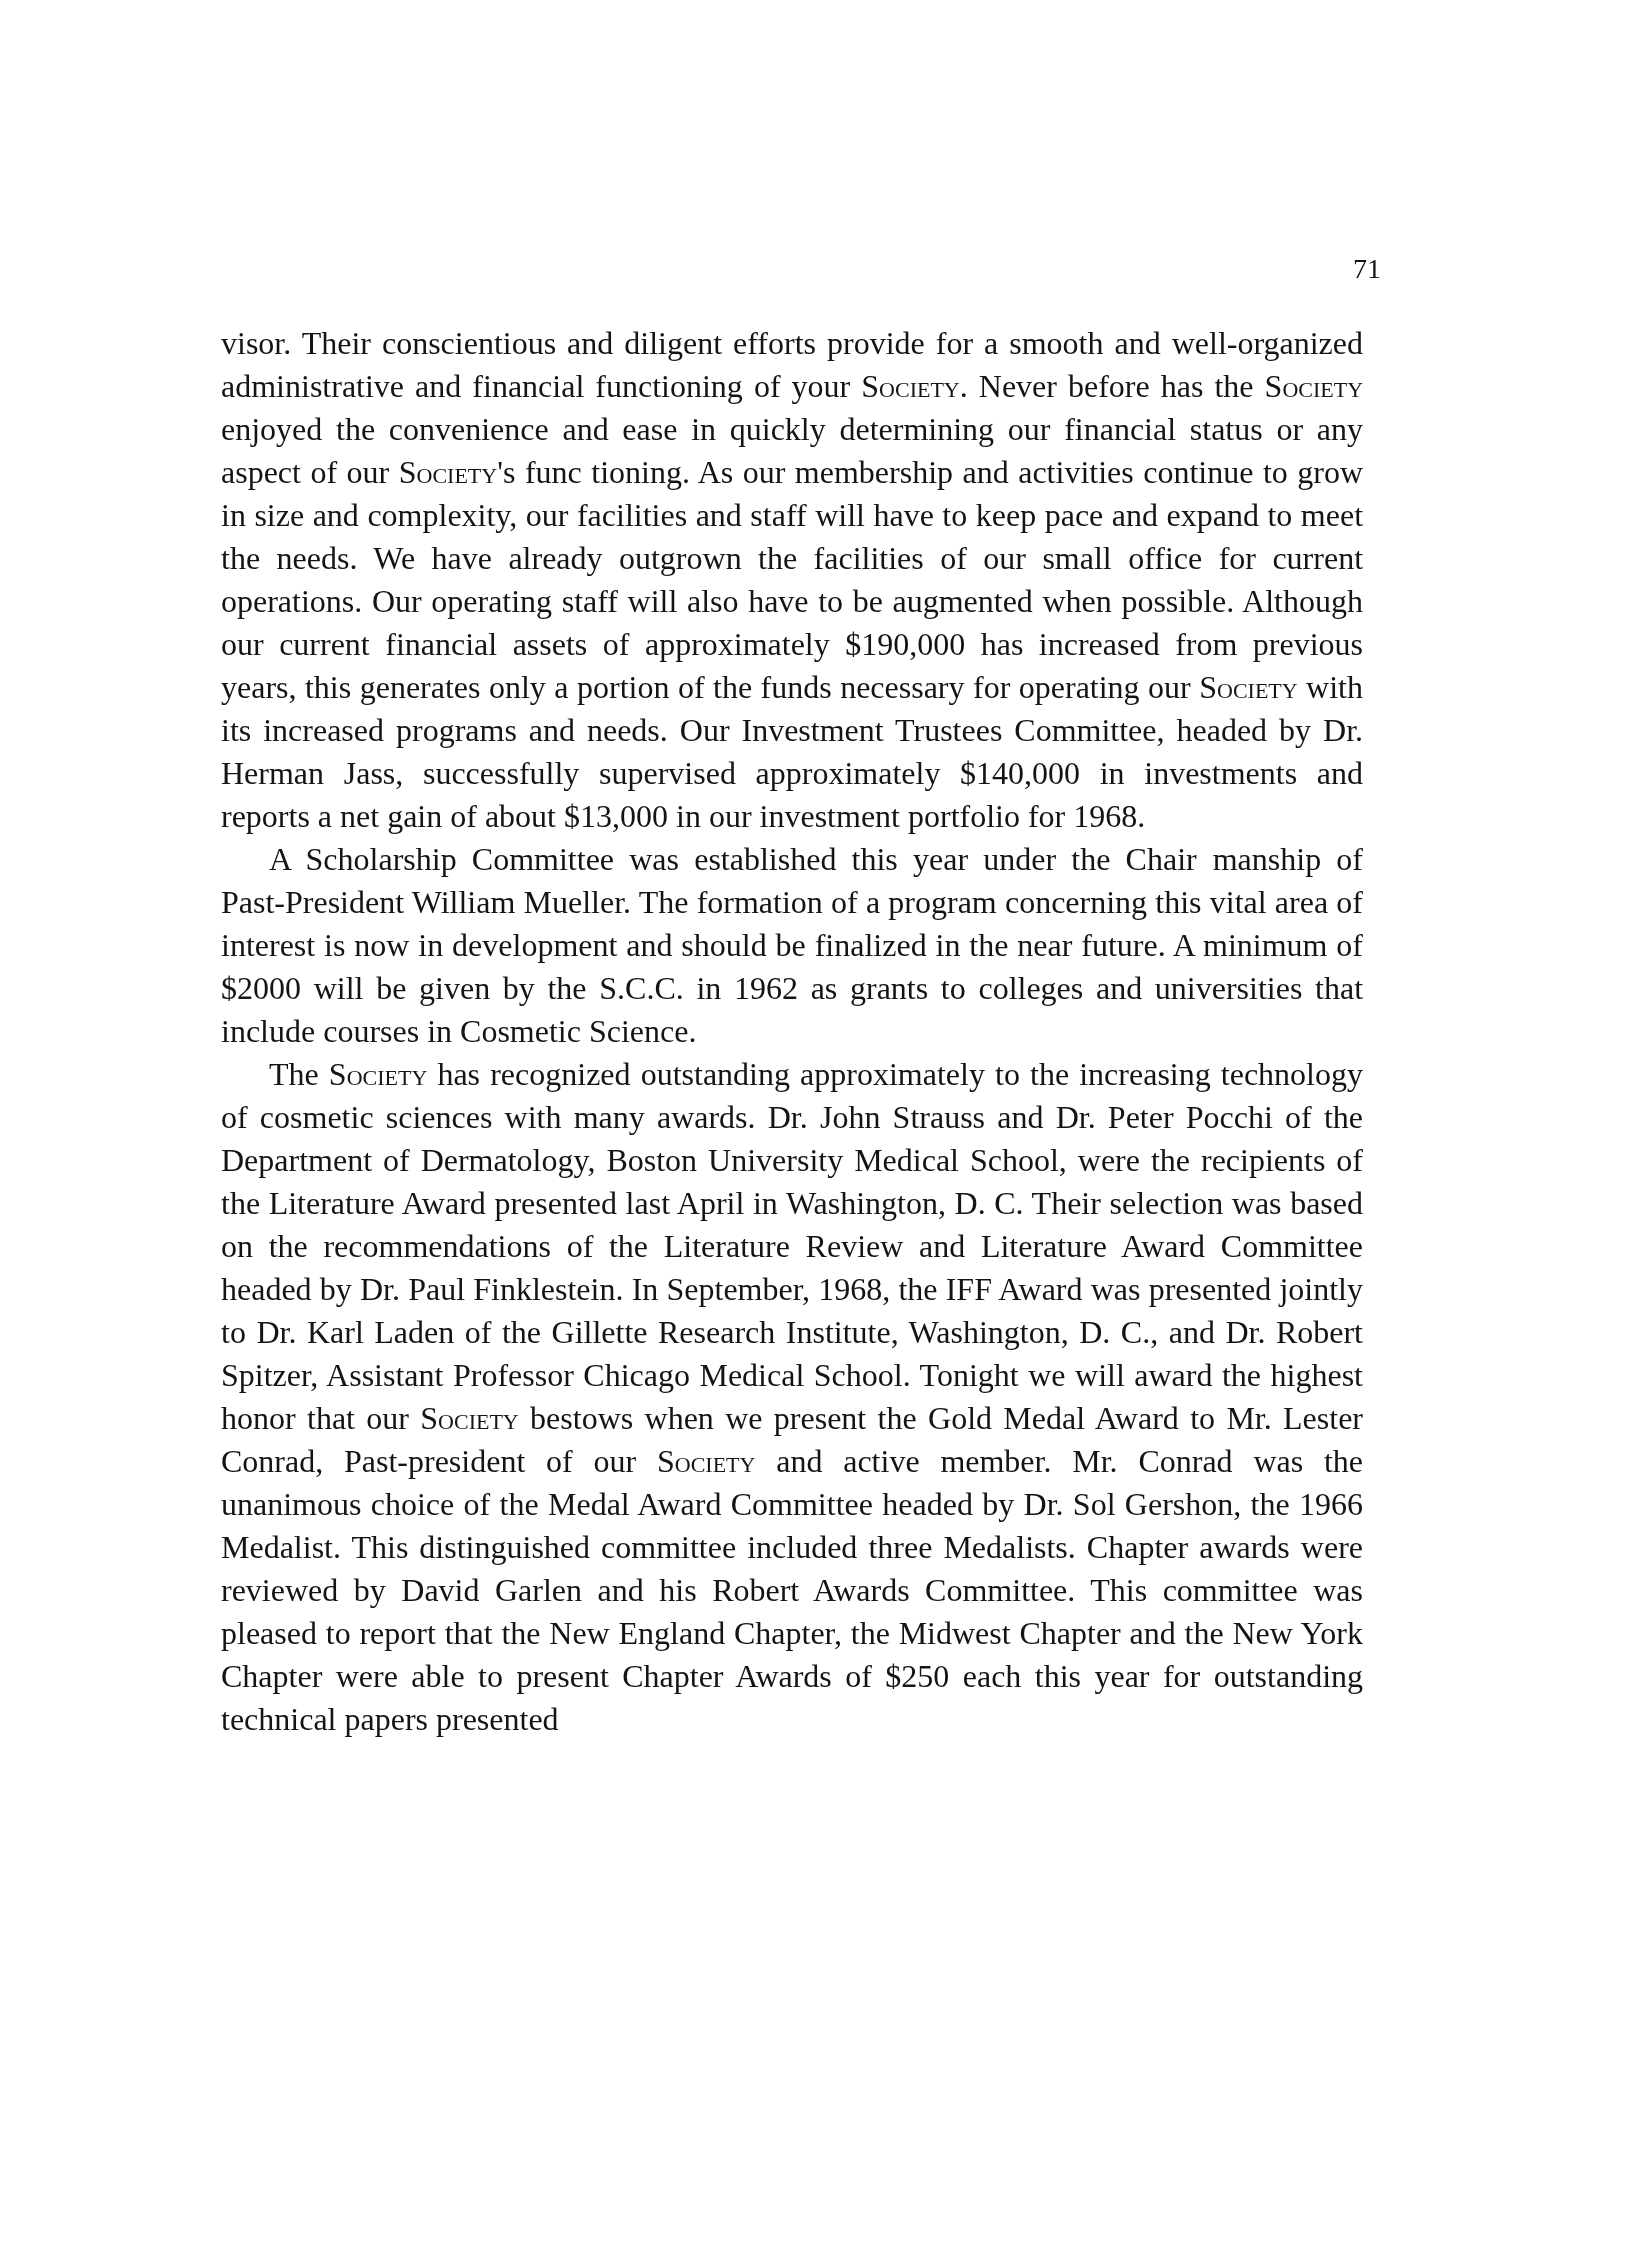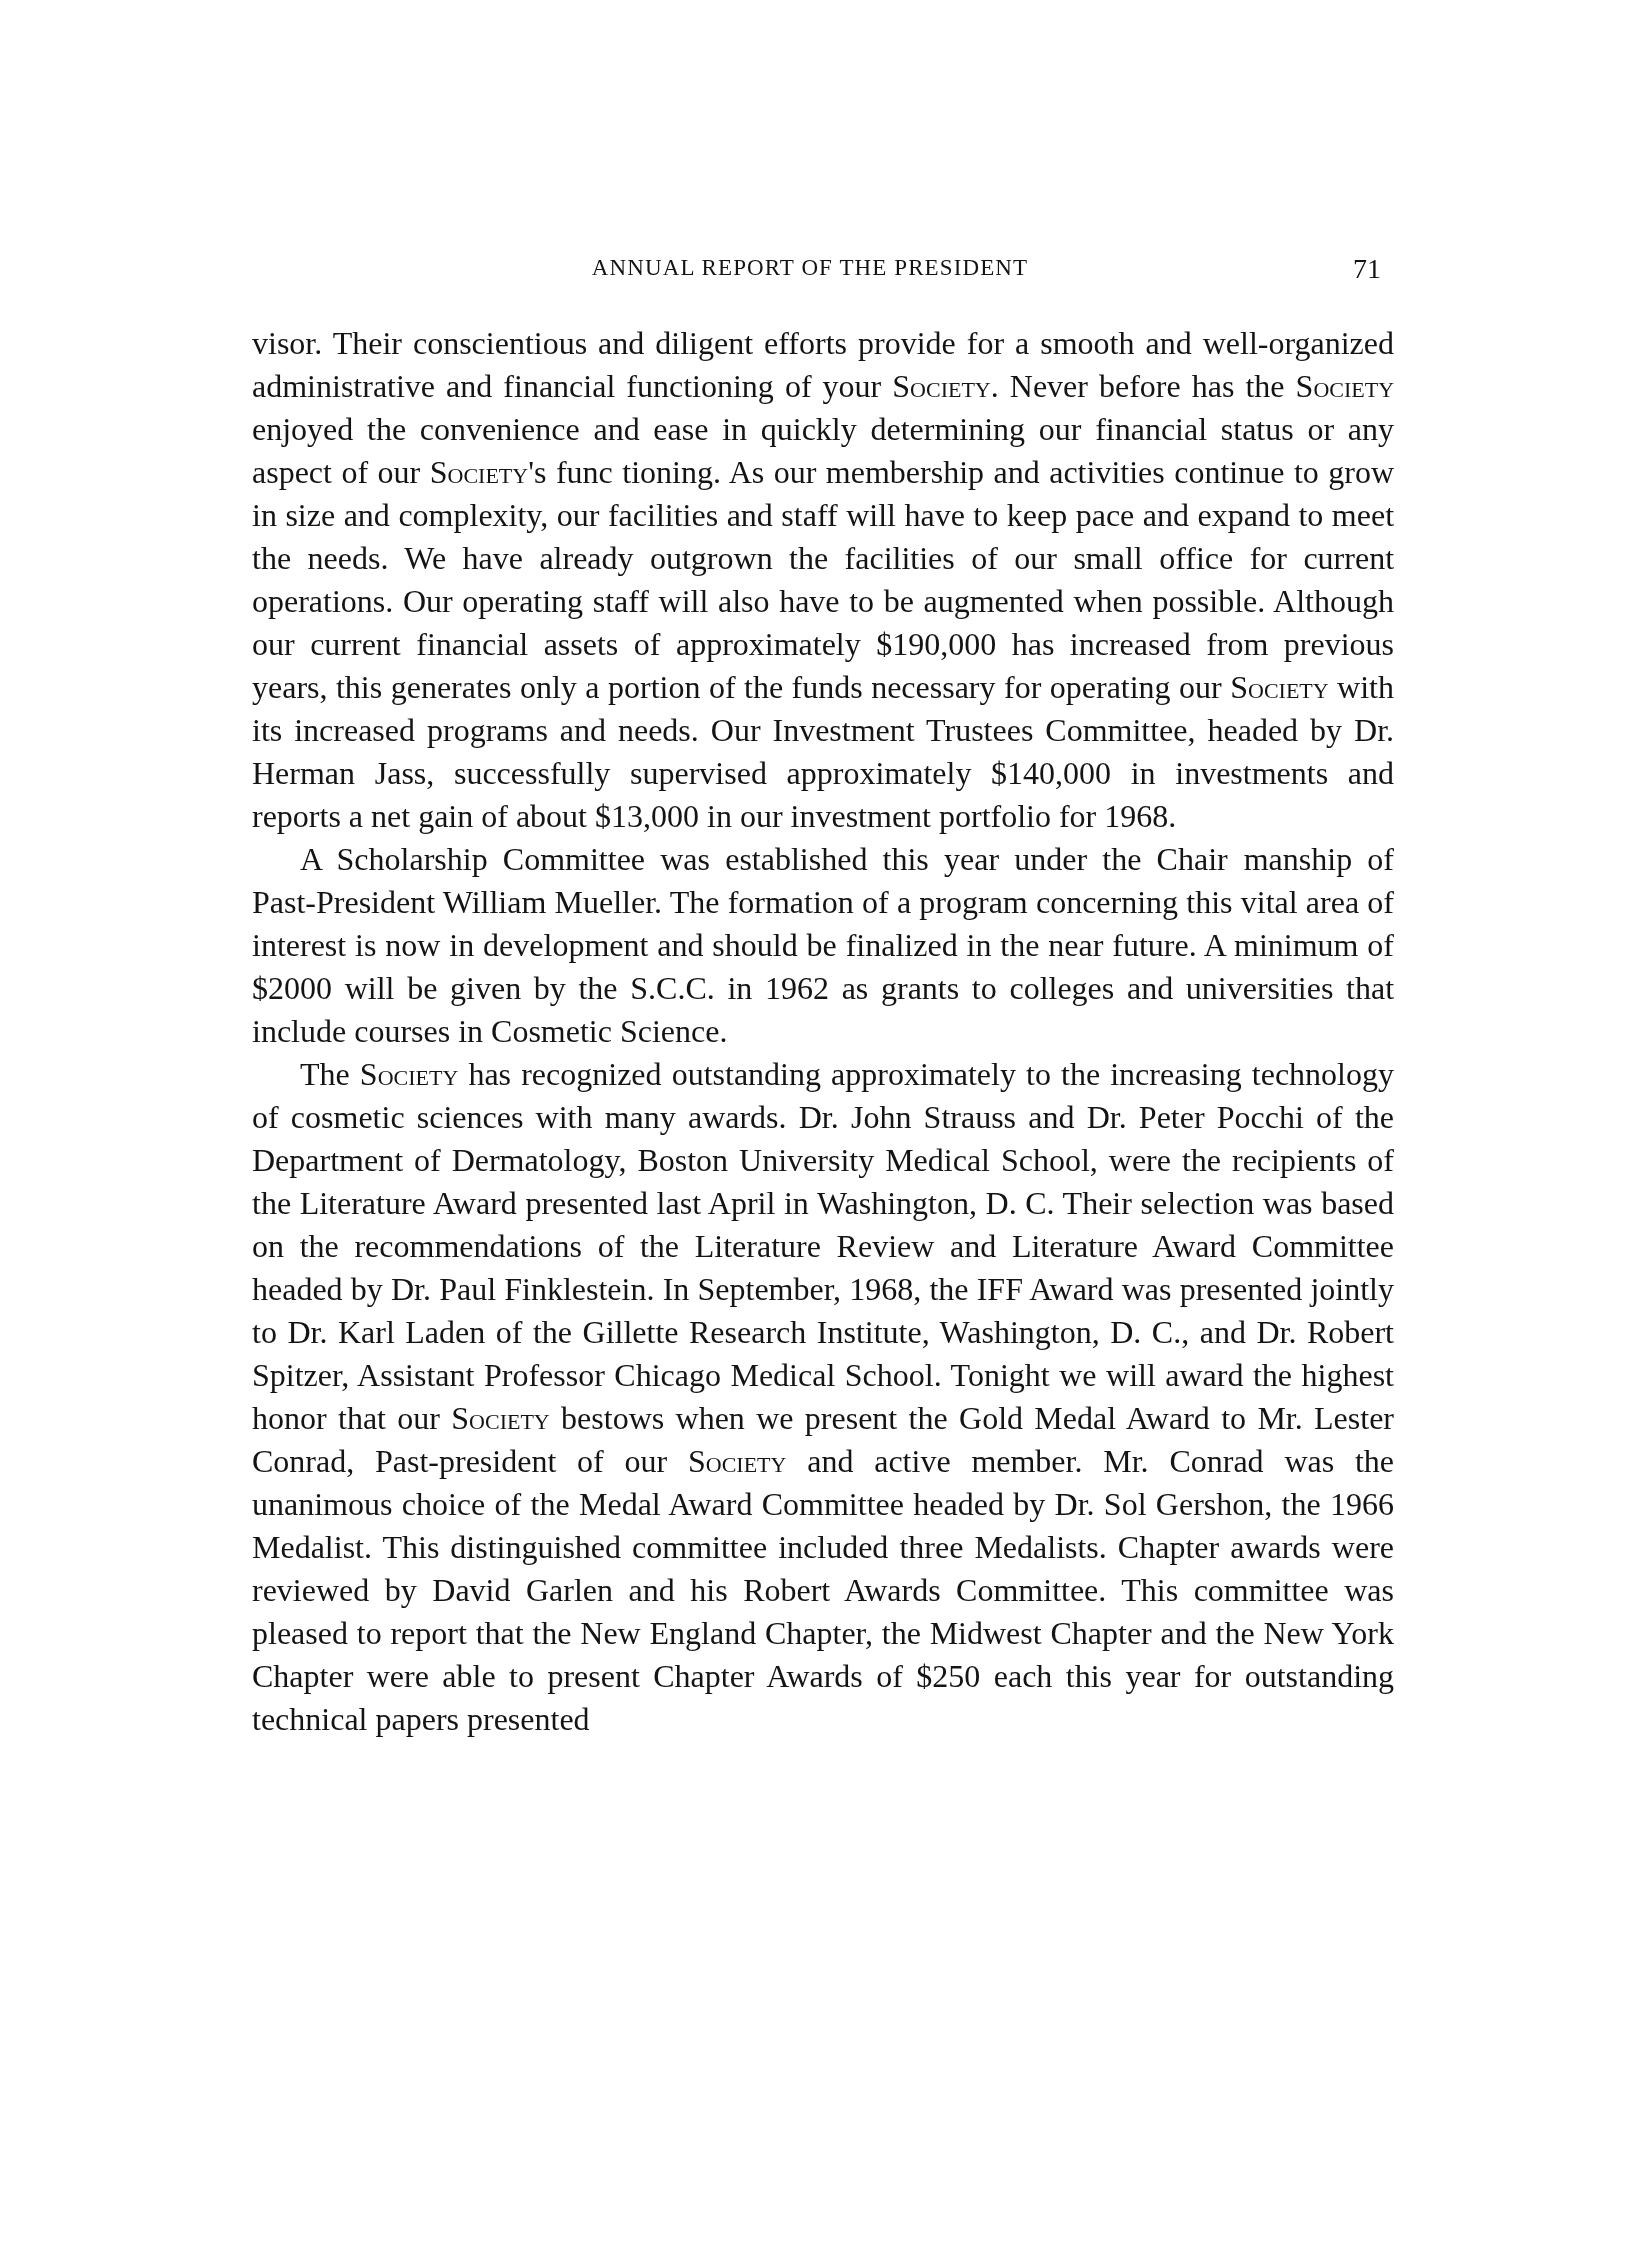--- a/index.html
+++ b/index.html
@@ -1,32 +1,31 @@
 <!DOCTYPE html>
 <html><head>
 <meta charset="utf-8">
 <style>
   html, body { margin: 0; padding: 0; background: #ffffff; }
   body { width: 1636px; height: 2259px; position: relative; overflow: hidden; }
   .page { position: absolute; left: 0; top: 0; width: 1636px; height: 2259px; background: #ffffff; color: #141414; font-family: "Liberation Serif", "DejaVu Serif", serif; }
   .running-head { position: absolute; top: 247px; left: 239px; width: 1142px; height: 38px; font-size: 23px; letter-spacing: 1.1px; }
   .running-head .title { position: absolute; left: 0; right: 0; text-align: center; top: 7.6px; }
   .running-head .folio { position: absolute; right: 0; top: 5.7px; font-size: 28px; letter-spacing: 0; }
-  .body-text { position: absolute; left: 252px; top: 322px; width: 1142px; font-size: 32px; line-height: 43px; }
+  .body-text { position: absolute; left: 221px; top: 322px; width: 1142px; font-size: 32px; line-height: 43px; }
   .body-text p { margin: 0; text-align: justify; hyphens: none; }
   .body-text p.indent { text-indent: 48px; }
   .sc { font-variant: small-caps; }
 </style>
 </head>
 <body>
 
 <div class="page">
 
   <div class="running-head">
-    <span class="title">ANNUAL REPORT OF THE PRESIDENT</span>
     <span class="folio">71</span>
   </div>
 
   <div class="body-text">
     <p>
       <span>visor. Their conscientious and diligent efforts provide for a smooth and</span>
       <span>well-organized administrative and financial functioning of your </span><span class="sc">Society</span><span>.</span>
       <span>Never before has the </span><span class="sc">Society</span><span> enjoyed the convenience and ease in quickly</span>
       <span>determining our financial status or any aspect of our </span><span class="sc">Society</span><span style="margin-right: 0px;">'s func</span>
       <span>tioning. As our membership and activities continue to grow in size and</span>

